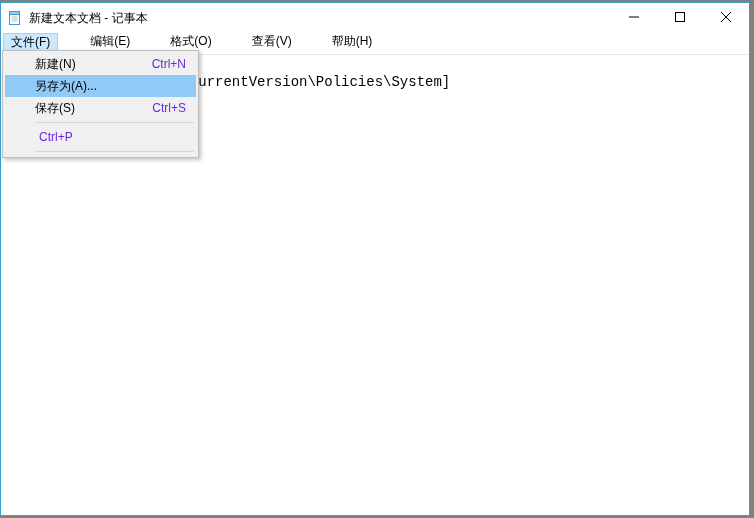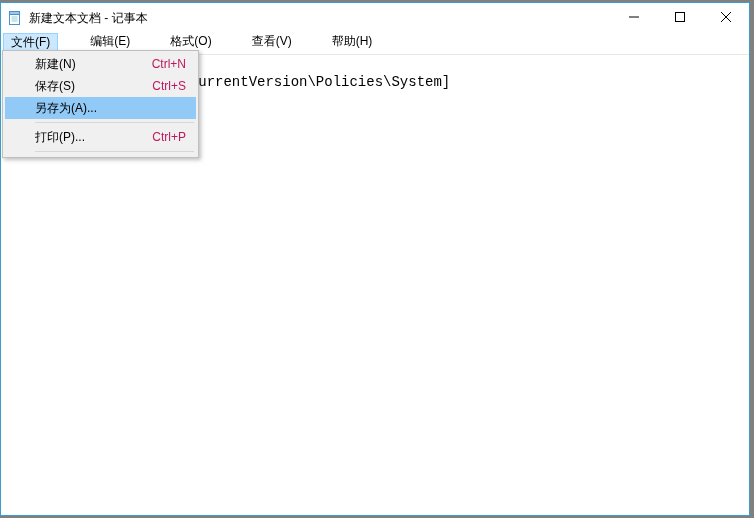--- a/index.html
+++ b/index.html
@@ -119,21 +119,21 @@
     align-items: center;
     padding-left: 30px;
     padding-right: 10px;
     font-size: 12px;
     color: #000;
   }
   .dd-item.highlight {
     background: #91c9f7;
   }
   .dd-label { flex: 1; }
-  .dd-shortcut { color: #be185d; margin-left: 4px; }
+  .dd-shortcut { color: #6d28d9; margin-left: 4px; }
   .dd-sep {
     height: 1px;
     background: #d7d7d7;
     margin: 3px 2px 3px 30px;
   }
 </style>
 </head>
 <body>
 
 <div class="window">
@@ -183,27 +183,26 @@
 <span>0</span><span class="cursor"></span></div>
   </div>
 
 </div>
 
 <div class="dropdown">
   <div class="dd-item">
     <span class="dd-label">新建(N)</span>
     <span class="dd-shortcut">Ctrl+N</span>
   </div>
+  <div class="dd-item highlight">
+    <span class="dd-label">另存为(A)...</span>
+    <span class="dd-shortcut"></span>
+  </div>
   <div class="dd-item">
     <span class="dd-label">保存(S)</span>
     <span class="dd-shortcut">Ctrl+S</span>
   </div>
-  <div class="dd-item highlight">
-    <span class="dd-label">另存为(A)...</span>
-    <span class="dd-shortcut"></span>
-  </div>
   <div class="dd-sep"></div>
   <div class="dd-item">
-    <span class="dd-label">打印(P)...</span>
     <span class="dd-shortcut">Ctrl+P</span>
   </div>
   <div class="dd-sep"></div>
 </div>
 
 </body></html>

